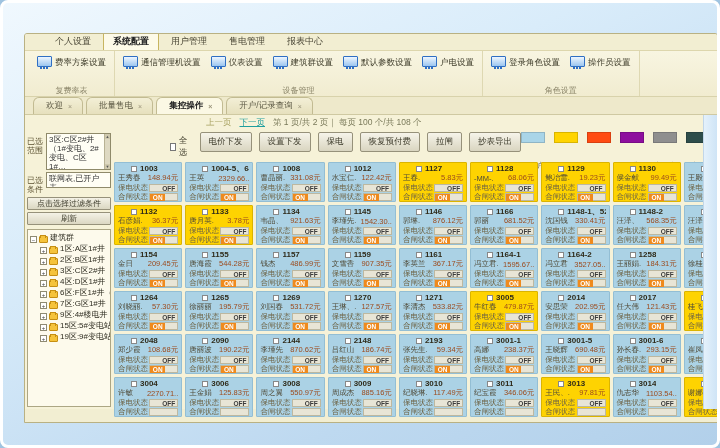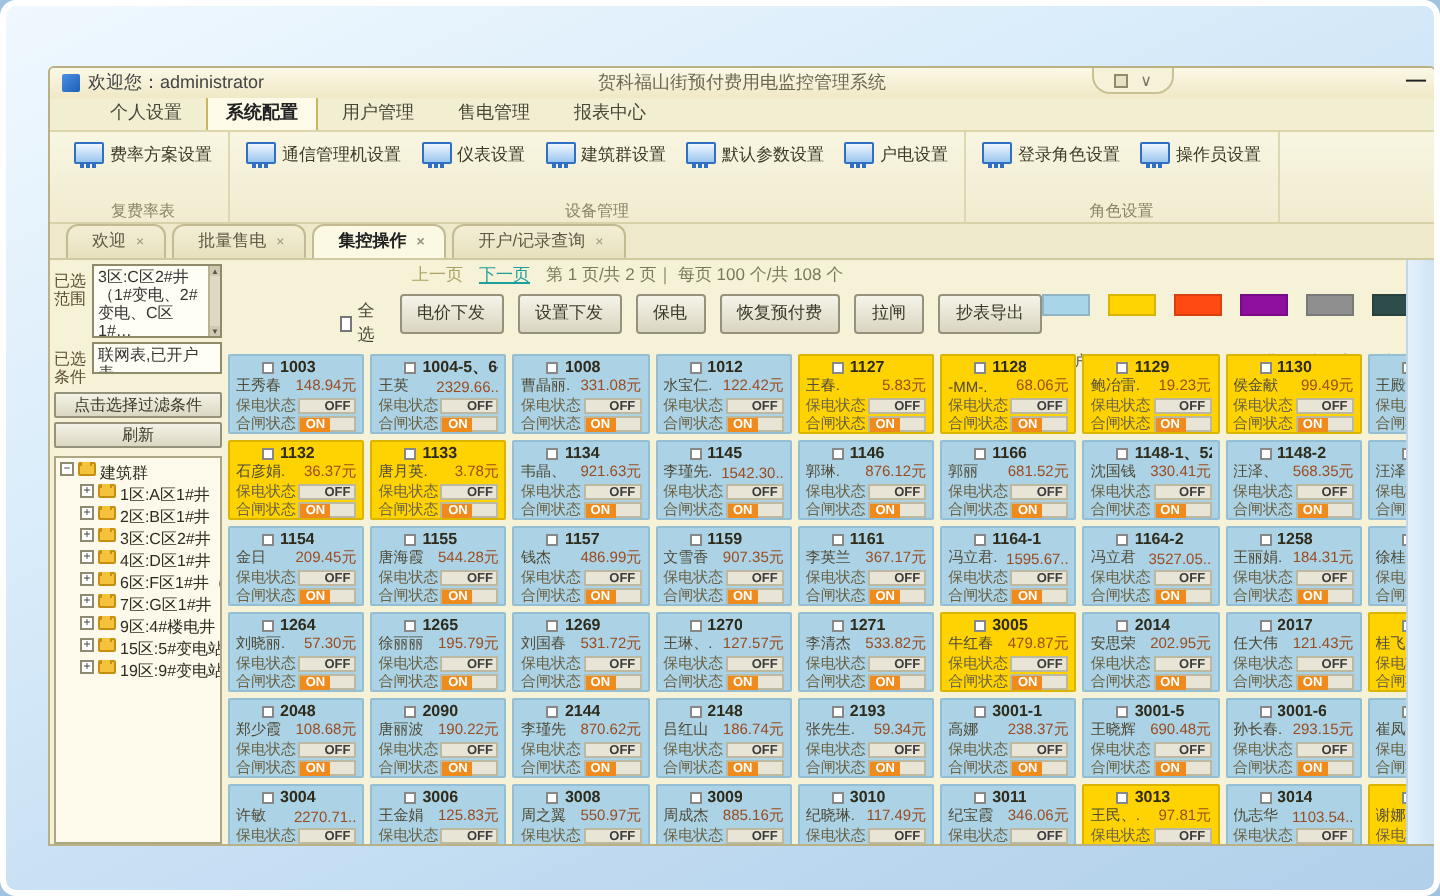--- a/index.html
+++ b/index.html
@@ -36,32 +36,32 @@
   
   .tabstrip{height:18px;display:flex;align-items:center;gap:3px;padding:0 8px;background:#eee9cb;border-bottom:1px solid #cfc9a2;}
   .dtab{display:flex;align-items:center;gap:5px;padding:2px 10px 2px 12px;font-size:8.5px;color:#5c5944;
     background:linear-gradient(#f3efd6,#e6e0bd);border:1px solid #c2bb92;border-bottom:none;border-radius:6px 6px 0 0;}
   .dtab.active{background:#fbf8e4;font-weight:bold;color:#222;}
   .dtab .x{font-size:7px;color:#9a947a;}
   
   .content{display:flex;height:294px;background:#f6f2d8;position:relative;}
   .scrollstrip{position:absolute;right:0;top:0;bottom:0;width:14px;background:linear-gradient(90deg,#e4f1fb,#cfe4f6);border-left:1px solid #c2d6e8;}
   
-  .sidebar{width:87px;flex:0 0 auto;padding:2px 1px 2px 2px;font-size:8px;color:#5a5640;display:flex;flex-direction:column;}
+  .sidebar{width:87px;flex:0 0 auto;padding:2px 1px 2px 2px;font-size:8px;color:#5a5640;display:flex;flex-direction:column;margin-top:16px;}
   .sb-row{display:flex;gap:2px;margin-bottom:2px;}
   .sb-label{width:17px;line-height:9px;padding-top:4px;color:#5a5030;flex:0 0 auto;}
   .sb-box{flex:1;background:#fffef4;border:1px solid #8f8a6a;position:relative;overflow:hidden;
     padding:1px 7px 1px 2px;line-height:9px;color:#333;}
   .sb-box .sbar{position:absolute;right:0;top:0;bottom:0;width:6px;background:#ded9c2;border-left:1px solid #b8b294;}
   .sb-box .sbar i{position:absolute;left:0;width:5px;height:5px;background:#cfc9ae;font-style:normal;font-size:4px;line-height:5px;text-align:center;color:#555;}
   .sb-box .sbar i.up{top:0;} .sb-box .sbar i.dn{bottom:0;}
   .sb-btn{display:block;width:100%;margin:1px 0;height:13px;font-size:8px;color:#3a3828;
     background:linear-gradient(#f4f2e6,#dbd7c2);border:1px solid #96917a;border-radius:1px;padding:0;}
   .treebox{flex:1;margin-top:3px;border:1px solid #aca684;background:#fdfaec;overflow:hidden;padding:2px 0 0 2px;}
-  .trow{display:flex;align-items:flex-start;gap:2px;line-height:11px;white-space:nowrap;overflow:hidden;color:#2e2c20;}
+  .trow{display:flex;align-items:flex-end;gap:2px;line-height:11px;white-space:nowrap;overflow:hidden;color:#2e2c20;}
   .tree-children .trow{margin-left:10px;}
   .expander{width:7px;height:7px;border:1px solid #8f8a72;background:#fff;font-size:6px;line-height:6px;text-align:center;color:#444;flex:0 0 auto;}
   .folder{width:9px;height:7px;background:#f5c33b;border:1px solid #c68f12;border-radius:1px;position:relative;flex:0 0 auto;}
   .folder::before{content:"";position:absolute;top:-2px;left:0;width:4px;height:2px;background:#f5c33b;border:1px solid #c68f12;border-bottom:none;}
   
   .main{flex:1;display:flex;flex-direction:column;padding:2px 16px 0 2px;}
   .pagerow{display:flex;align-items:center;gap:8px;font-size:8.5px;color:#7a7a5a;padding-left:92px;height:13px;}
   .lnk-prev{color:#aaa464;} .lnk-next{color:#1f9e9e;text-decoration:underline;}
   .actionrow{display:flex;align-items:flex-start;margin-top:2px;height:29px;padding-left:56px;}
   .selall{display:flex;align-items:center;gap:3px;font-size:8.5px;color:#4a4736;margin-top:4px;}
@@ -89,30 +89,20 @@
   .pill i{font-style:normal;font-size:6.5px;font-weight:bold;line-height:7px;}
   .pill.off i{position:absolute;right:2px;top:0;color:#3c3c3c;}
   .pill.on i{position:absolute;left:0;top:0;width:15px;height:7px;background:#ef8a1d;color:#fff;text-align:center;}
 </style>
 </head>
 <body>
 
 <div class="desktop">
   <div class="window">
 
-    <div class="titlebar">
-      <span class="appicon"></span>
-      <span>欢迎您：administrator</span>
-      <span class="ttl-center">贺科福山街预付费用电监控管理系统</span>
-      <span class="skin-box">
-        <span class="skin-sq"></span>
-        <span>∨</span>
-      </span>
-      <span class="minimize">—</span>
-    </div>
 
     <div class="menubar">
         <span class="menuitem">个人设置</span>
         <span class="menuitem active">系统配置</span>
         <span class="menuitem">用户管理</span>
         <span class="menuitem">售电管理</span>
         <span class="menuitem">报表中心</span>
       </div>
 
     <div class="ribbon">

